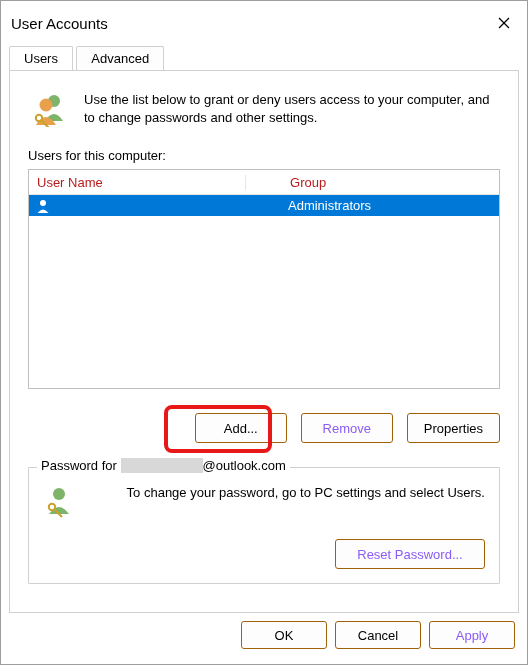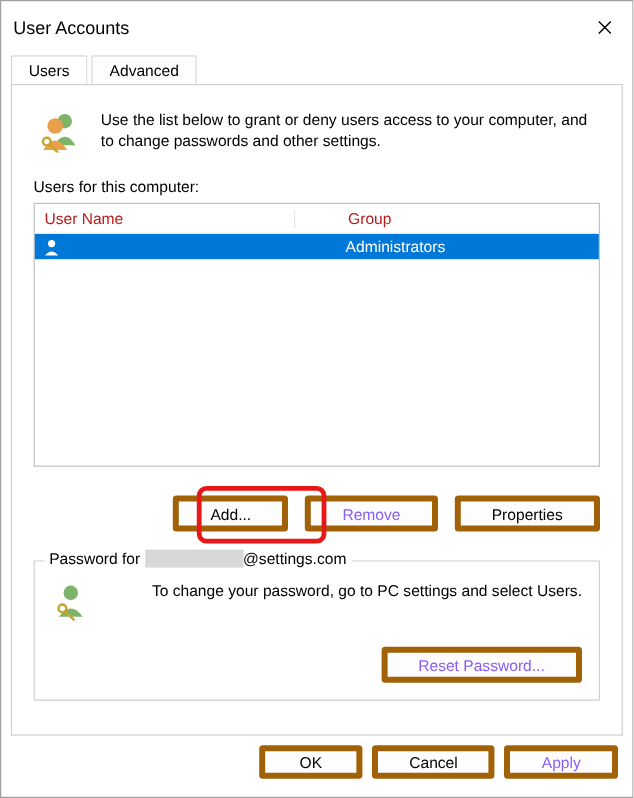--- a/index.html
+++ b/index.html
@@ -159,24 +159,24 @@
   .row-buttons {
     display: flex;
     justify-content: flex-end;
     gap: 14px;
     margin-top: 24px;
   }
   button.win {
     font: inherit;
     font-size: 13px;
     height: 30px;
-    padding: 0 26px;
+    padding: 0 16px;
     min-width: 92px;
     background: #fdfdfd;
-    border: 5px solid #a16207;
+    border: 1px solid #a16207;
     border-radius: 3px;
     cursor: default;
   }
   button.win:disabled {
     color: #8b5cf6;
   }
 
   .highlight-annotation {
     position: absolute;
     border: 4px solid #e81818;
@@ -304,21 +304,21 @@
     <div class="row-buttons" style="position:relative;">
       <div class="highlight-annotation" style="left:-4px; top:-8px; width:100px; height:40px; left:calc(100% - 336px);"></div>
       <button class="win">Add...</button>
       <button class="win" disabled="">Remove</button>
       <button class="win">Properties</button>
     </div>
 
     <div class="groupbox">
       <div class="legend">
         <span>Password for</span>
-        <span class="redact"></span><span>@settings.com</span>
+        <span class="redact"></span><span>@outlook.com</span>
       </div>
       <div class="pw-body">
         <span>
           <svg width="34" height="34" viewBox="0 0 34 34">
             <circle cx="16" cy="10" r="6" fill="#7eb46a"></circle>
             <path d="M6 30 Q16 16 26 30 Z" fill="#7eb46a"></path>
             <circle cx="9" cy="23" r="3.2" fill="none" stroke="#caa12a" stroke-width="2"></circle>
             <line x1="11" y1="25" x2="19" y2="33" stroke="#caa12a" stroke-width="2"></line>
           </svg>
         </span>

